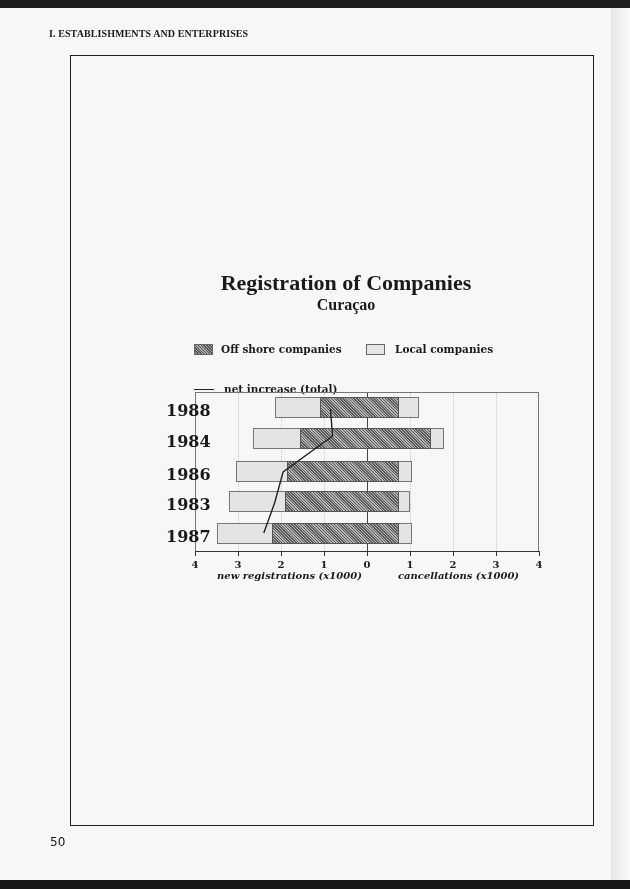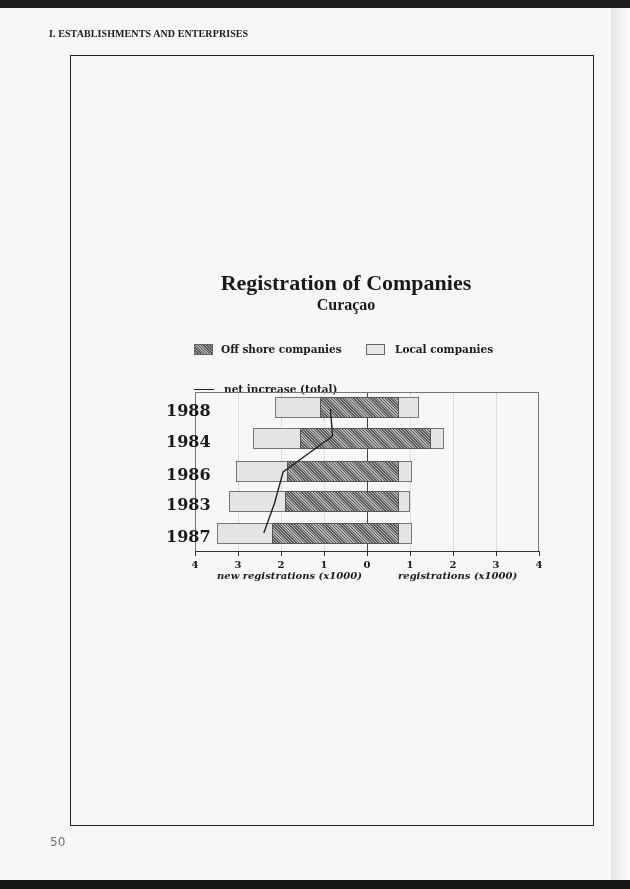--- a/index.html
+++ b/index.html
@@ -2,21 +2,21 @@
 <html><head>
 <meta charset="utf-8">
 <style>
   html, body { margin:0; padding:0; }
   body { width:630px; height:889px; background:#f7f7f5; position:relative; overflow:hidden; font-family:"DejaVu Serif", serif; color:#1a1a1a; }
   .topband { position:absolute; left:0; top:0; width:630px; height:8px; background:#1e1e1e; }
   .bottomband { position:absolute; left:0; top:880px; width:630px; height:9px; background:#161616; }
   .rightedge { position:absolute; left:611px; top:8px; width:19px; height:872px; background:linear-gradient(to right,#e6e6e4,#fbfbfa); }
   .section-title { position:absolute; left:49px; top:28px; font-family:"Liberation Serif", serif; font-weight:bold; font-size:10px; letter-spacing:0.1px; }
   .frame { position:absolute; left:70px; top:55px; width:524px; height:771px; border:1.3px solid #222; box-sizing:border-box; }
-  .page-number { position:absolute; left:50px; top:835px; font-family:"DejaVu Sans", sans-serif; font-size:12px; color:#737373; }
+  .page-number { position:absolute; left:50px; top:835px; font-family:"DejaVu Sans", sans-serif; font-size:12px; color:#0f172a; }
   .chart-title { position:absolute; left:0; width:630px; top:270px; text-align:center; font-family:"Liberation Serif", serif; font-weight:bold; font-size:22px; padding-left:62px; box-sizing:border-box; }
   .chart-subtitle { position:absolute; left:0; width:630px; top:296px; text-align:center; font-family:"Liberation Serif", serif; font-weight:bold; font-size:16px; padding-left:62px; box-sizing:border-box; }
   .legend-item { position:absolute; font-family:"DejaVu Serif", serif; font-weight:bold; font-size:10.5px; display:flex; align-items:center; gap:10px; }
   .swatch { width:19px; height:11px; border:1px solid #666; box-sizing:border-box; }
   .sw-off { background-color:#888; background-image:repeating-linear-gradient(45deg,#555 0 1px,#aaa 1px 2px); }
   .sw-loc { background:#e6e6e6; }
   .sw-line { width:20px; height:0; border-top:1.5px solid #222; }
   .plot { position:absolute; left:195px; top:392px; width:344px; height:159px; border:1px solid #777; border-bottom:none; box-sizing:border-box; }
   .axis { position:absolute; left:195px; top:551px; width:345px; height:0; border-top:1px solid #333; }
   .gridline { position:absolute; top:393px; height:158px; width:0; border-left:1px dotted #c8c8c8; }
@@ -104,15 +104,15 @@
     <div class="year-label" style="top: 432px;">1984</div>
     <div class="year-label" style="top: 465px;">1986</div>
     <div class="year-label" style="top: 495px;">1983</div>
     <div class="year-label" style="top: 527px;">1987</div>
   </div>
 <svg class="netline" width="630" height="889">
   <polyline id="netpoly" fill="none" stroke="#222" stroke-width="1.4" points="330.4,409 332.6,436 283.1,472 274.6,503 263.8,533"></polyline>
 </svg>
 
 <div class="axis-title" style="left:217px;">new registrations (x1000)</div>
-<div class="axis-title" style="left:398px;">registrations (x1000)</div>
+<div class="axis-title" style="left:398px;">cancellations (x1000)</div>
 
 <div class="page-number">50</div>
 
 </body></html>

